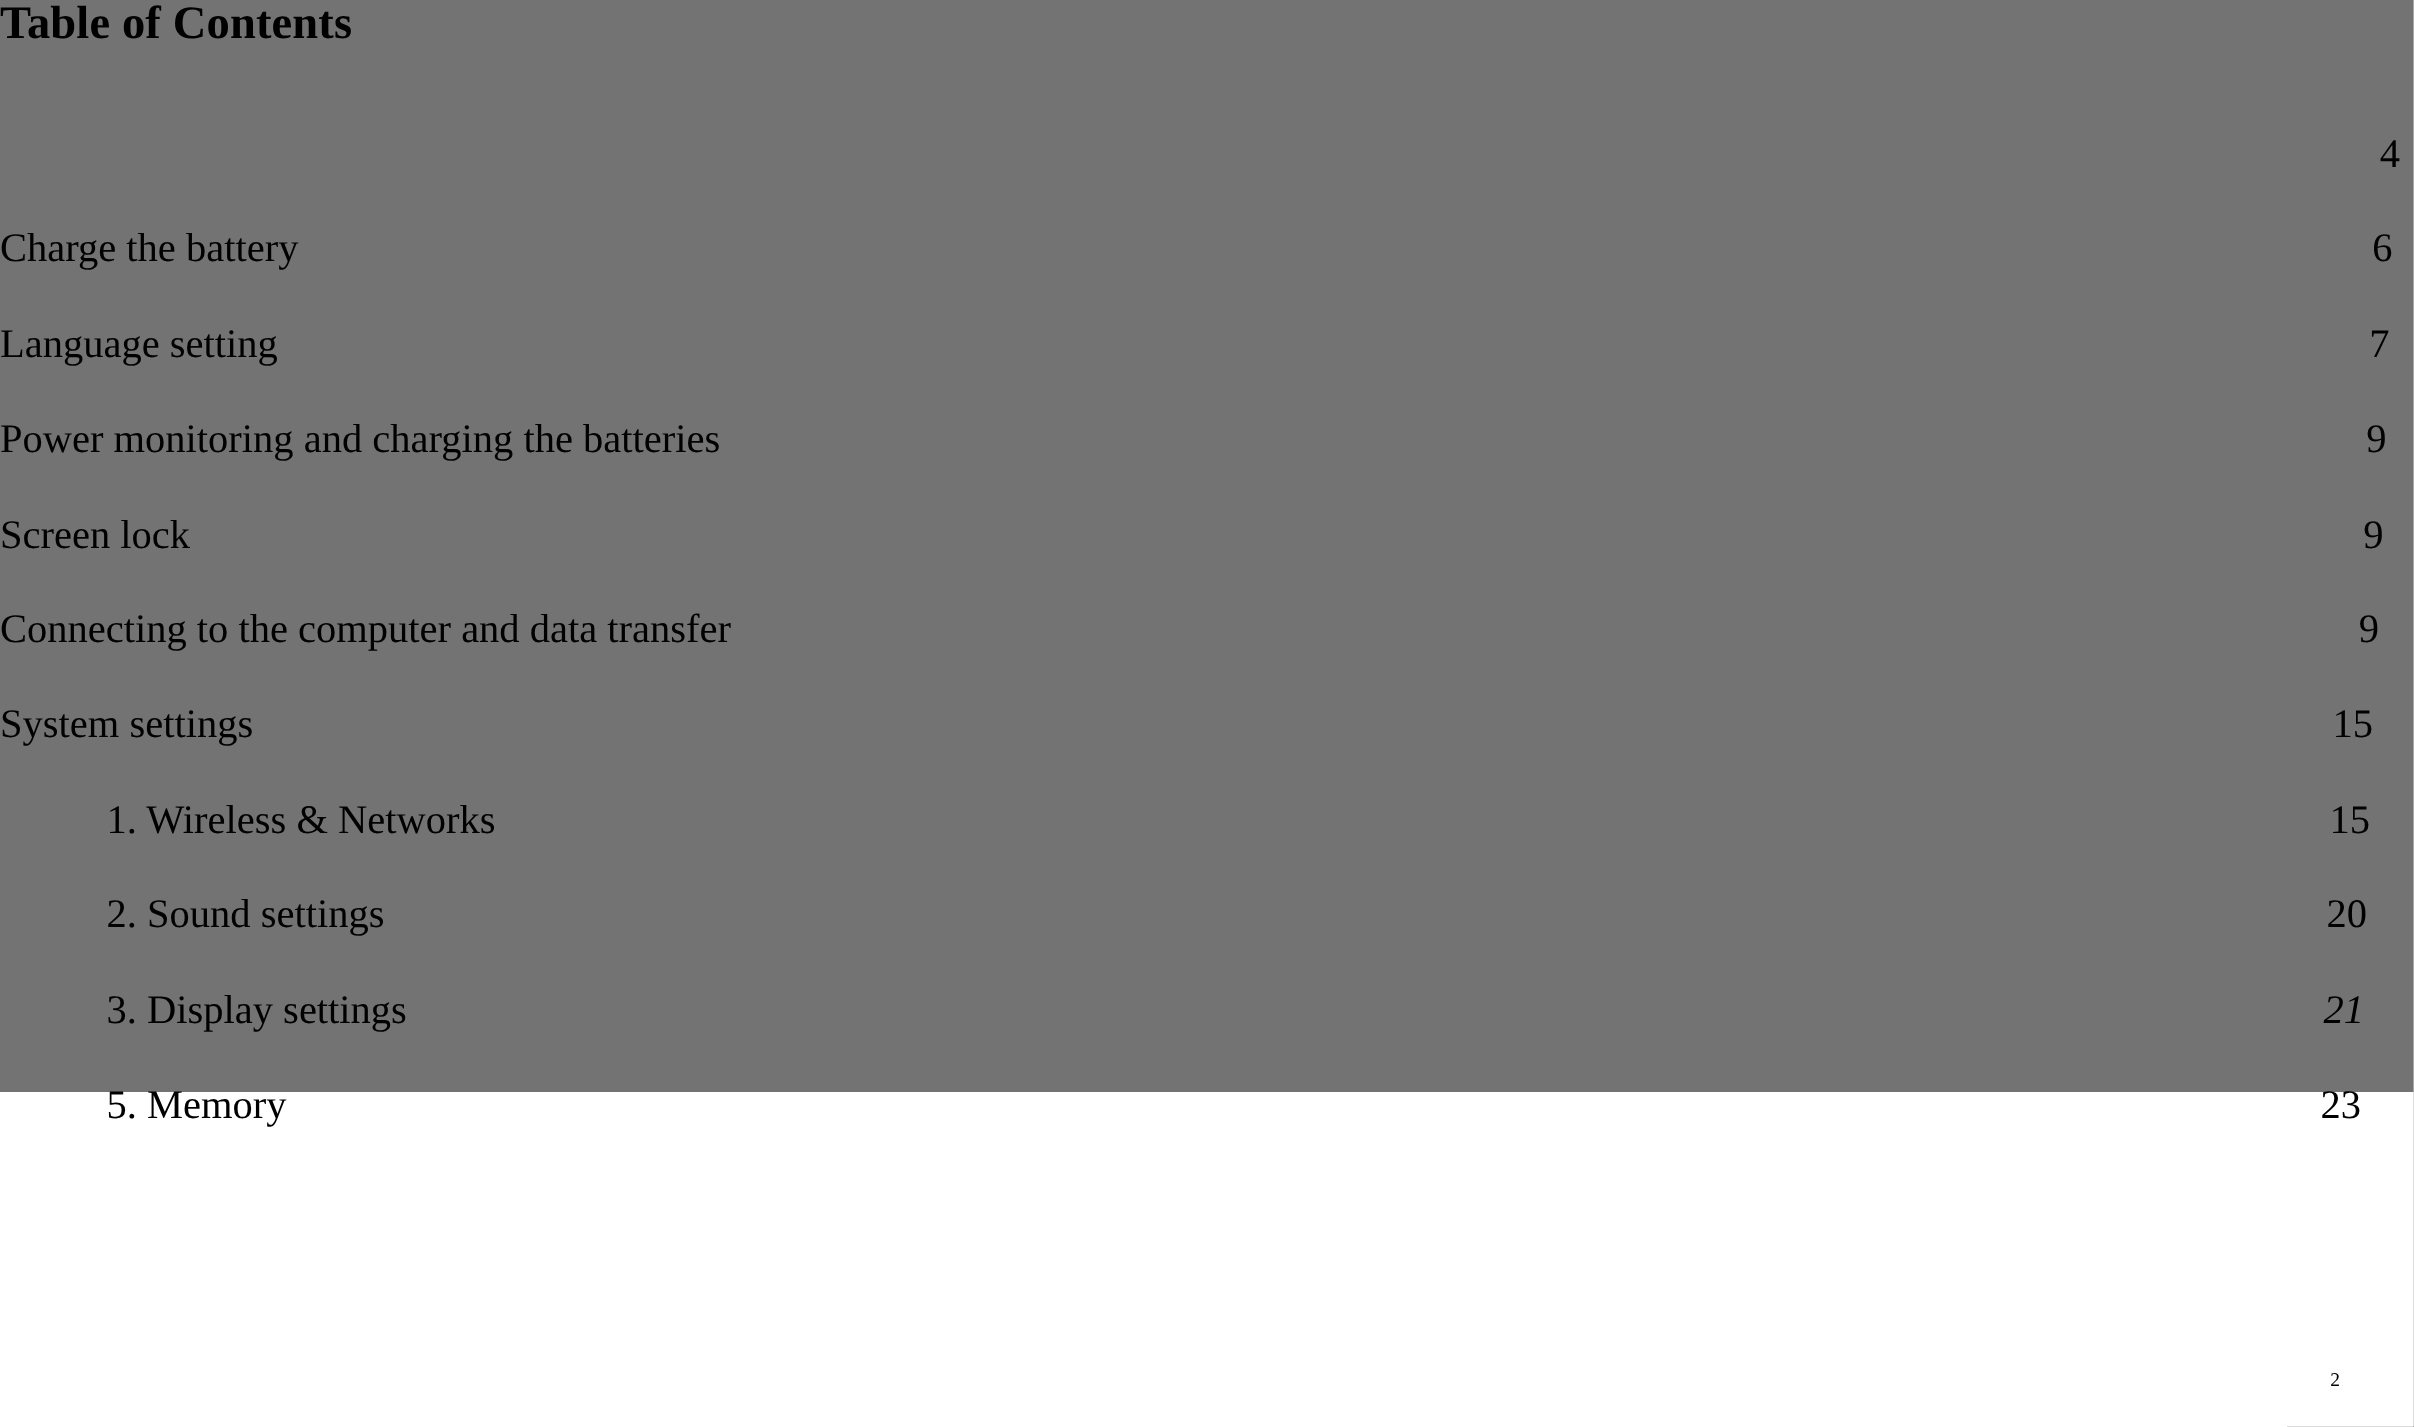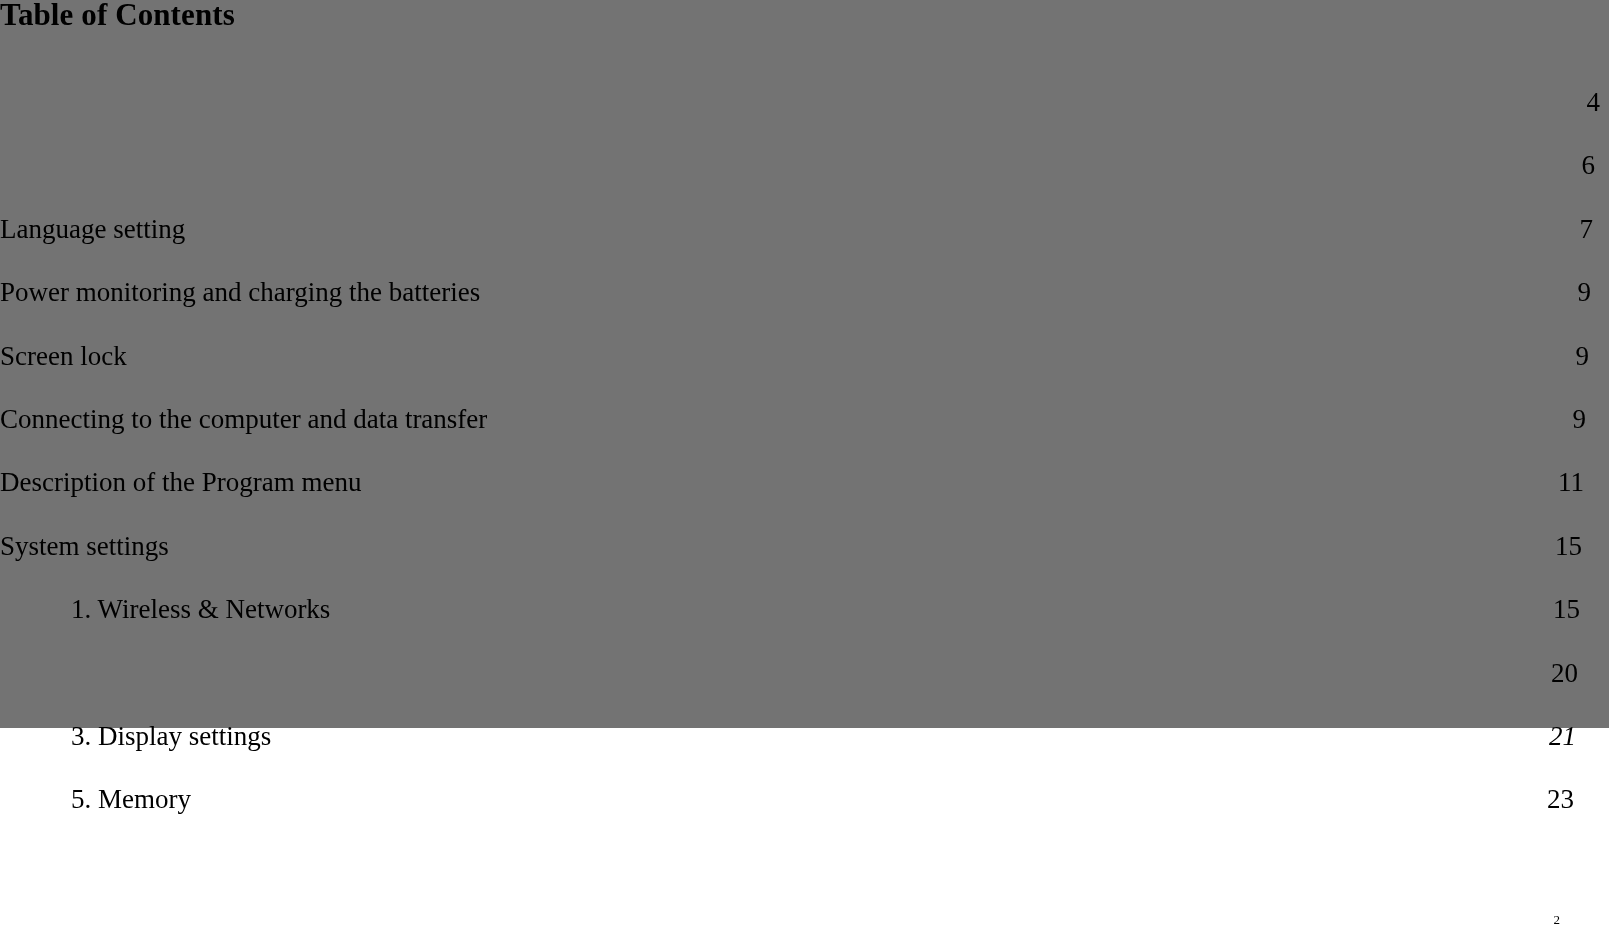--- a/index.html
+++ b/index.html
@@ -91,51 +91,49 @@
 
 <div class="page">
 
   <div class="doc-title">Table of Contents</div>
 
   <div class="toc-list">
       <div class="toc-row">
         <span class="toc-page" style="right: 9px;">4</span>
       </div>
       <div class="toc-row">
+        <span class="toc-label">Charge the battery</span>
         <span class="toc-page" style="right: 14px;">6</span>
       </div>
       <div class="toc-row">
         <span class="toc-label">Language setting</span>
         <span class="toc-page" style="right: 16px;">7</span>
       </div>
       <div class="toc-row">
         <span class="toc-label">Power monitoring and charging the batteries</span>
         <span class="toc-page" style="right: 18px;">9</span>
       </div>
       <div class="toc-row">
         <span class="toc-label">Screen lock</span>
         <span class="toc-page" style="right: 20px;">9</span>
       </div>
       <div class="toc-row">
         <span class="toc-label">Connecting to the computer and data transfer</span>
         <span class="toc-page" style="right: 23px;">9</span>
       </div>
       <div class="toc-row">
-        <span class="toc-label">Description of the Program menu</span>
-        <span class="toc-page" style="right: 25px;">11</span>
-      </div>
-      <div class="toc-row">
         <span class="toc-label">System settings</span>
         <span class="toc-page" style="right: 27px;">15</span>
       </div>
       <div class="toc-row sub">
         <span class="toc-label">1. Wireless &amp; Networks</span>
         <span class="toc-page" style="right: 29px;">15</span>
       </div>
       <div class="toc-row sub">
+        <span class="toc-label">2. Sound settings</span>
         <span class="toc-page" style="right: 31px;">20</span>
       </div>
       <div class="toc-row sub">
         <span class="toc-label">3. Display settings</span>
         <span class="toc-page" style="right: 33px; font-style: italic;">21</span>
       </div>
       <div class="toc-row sub">
         <span class="toc-label">5. Memory</span>
         <span class="toc-page" style="right: 35px; text-align: right;">23</span>
       </div>

